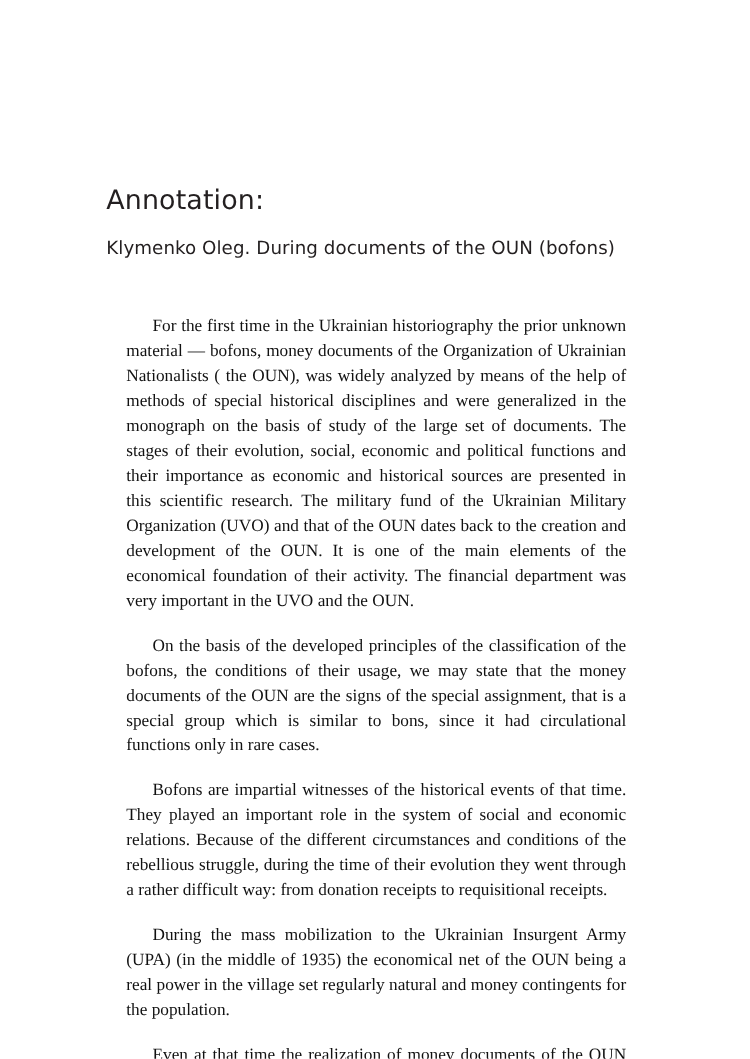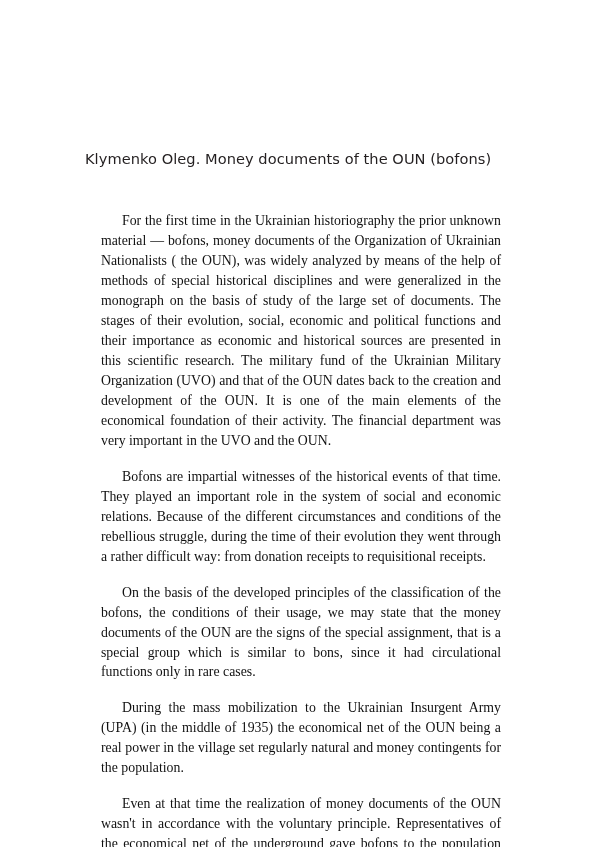--- a/index.html
+++ b/index.html
@@ -69,27 +69,28 @@
   .para.last {
     text-align: justify;
   }
 </style>
 </head>
 <body>
 
 <div class="page">
   <div class="content">
 
+    <h1 class="annotation-heading">Annotation:</h1>
 
     <div class="subtitle">
-      <span class="sub-line">Klymenko Oleg. Money documents of the OUN (bofons)</span>
+      <span class="sub-line">Klymenko Oleg. During documents of the OUN (bofons)</span>
     </div>
 
     <div class="body-text">
       <p class="para">For the first time in the Ukrainian historiography the prior unknown material — bofons, money documents of the Organization of Ukrainian Nationalists ( the OUN), was widely analyzed by means of the help of methods of special historical disciplines and were generalized in the monograph on the basis of study of the large set of documents. The stages of their evolution, social, economic and political functions and their importance as economic and historical sources are presented in this scientific research. The military fund of the Ukrainian Military Organization (UVO) and that of the OUN dates back to the creation and development of the OUN. It is one of the main elements of the economical foundation of their activity. The financial department was very important in the UVO and the OUN.</p>
+      <p class="para">On the basis of the developed principles of the classification of the bofons, the conditions of their usage, we may state that the money documents of the OUN are the signs of the special assignment, that is a special group which is similar to bons, since it had circulational functions only in rare cases.</p>
       <p class="para">Bofons are impartial witnesses of the historical events of that time. They played an important role in the system of social and economic relations. Because of the different circumstances and conditions of the rebellious struggle, during the time of their evolution they went through a rather difficult way: from donation receipts to requisitional receipts.</p>
-      <p class="para">On the basis of the developed principles of the classification of the bofons, the conditions of their usage, we may state that the money documents of the OUN are the signs of the special assignment, that is a special group which is similar to bons, since it had circulational functions only in rare cases.</p>
       <p class="para">During the mass mobilization to the Ukrainian Insurgent Army (UPA) (in the middle of 1935) the economical net of the OUN being a real power in the village set regularly natural and money contingents for the population.</p>
       <p class="para last">Even at that time the realization of money documents of the OUN wasn't in accordance with the voluntary principle. Representatives of the economical net of the underground gave bofons to the population using the beforehand made lists, obliged people to donate cash in definite term, often under a threat of repressions. In 1944–1952 members of the OUN in definite proportions taxed most of villagers in the Western Ukraine with an extraordinary tax.</p>
     </div>
 
   </div>
 </div>
 
 </body></html>

